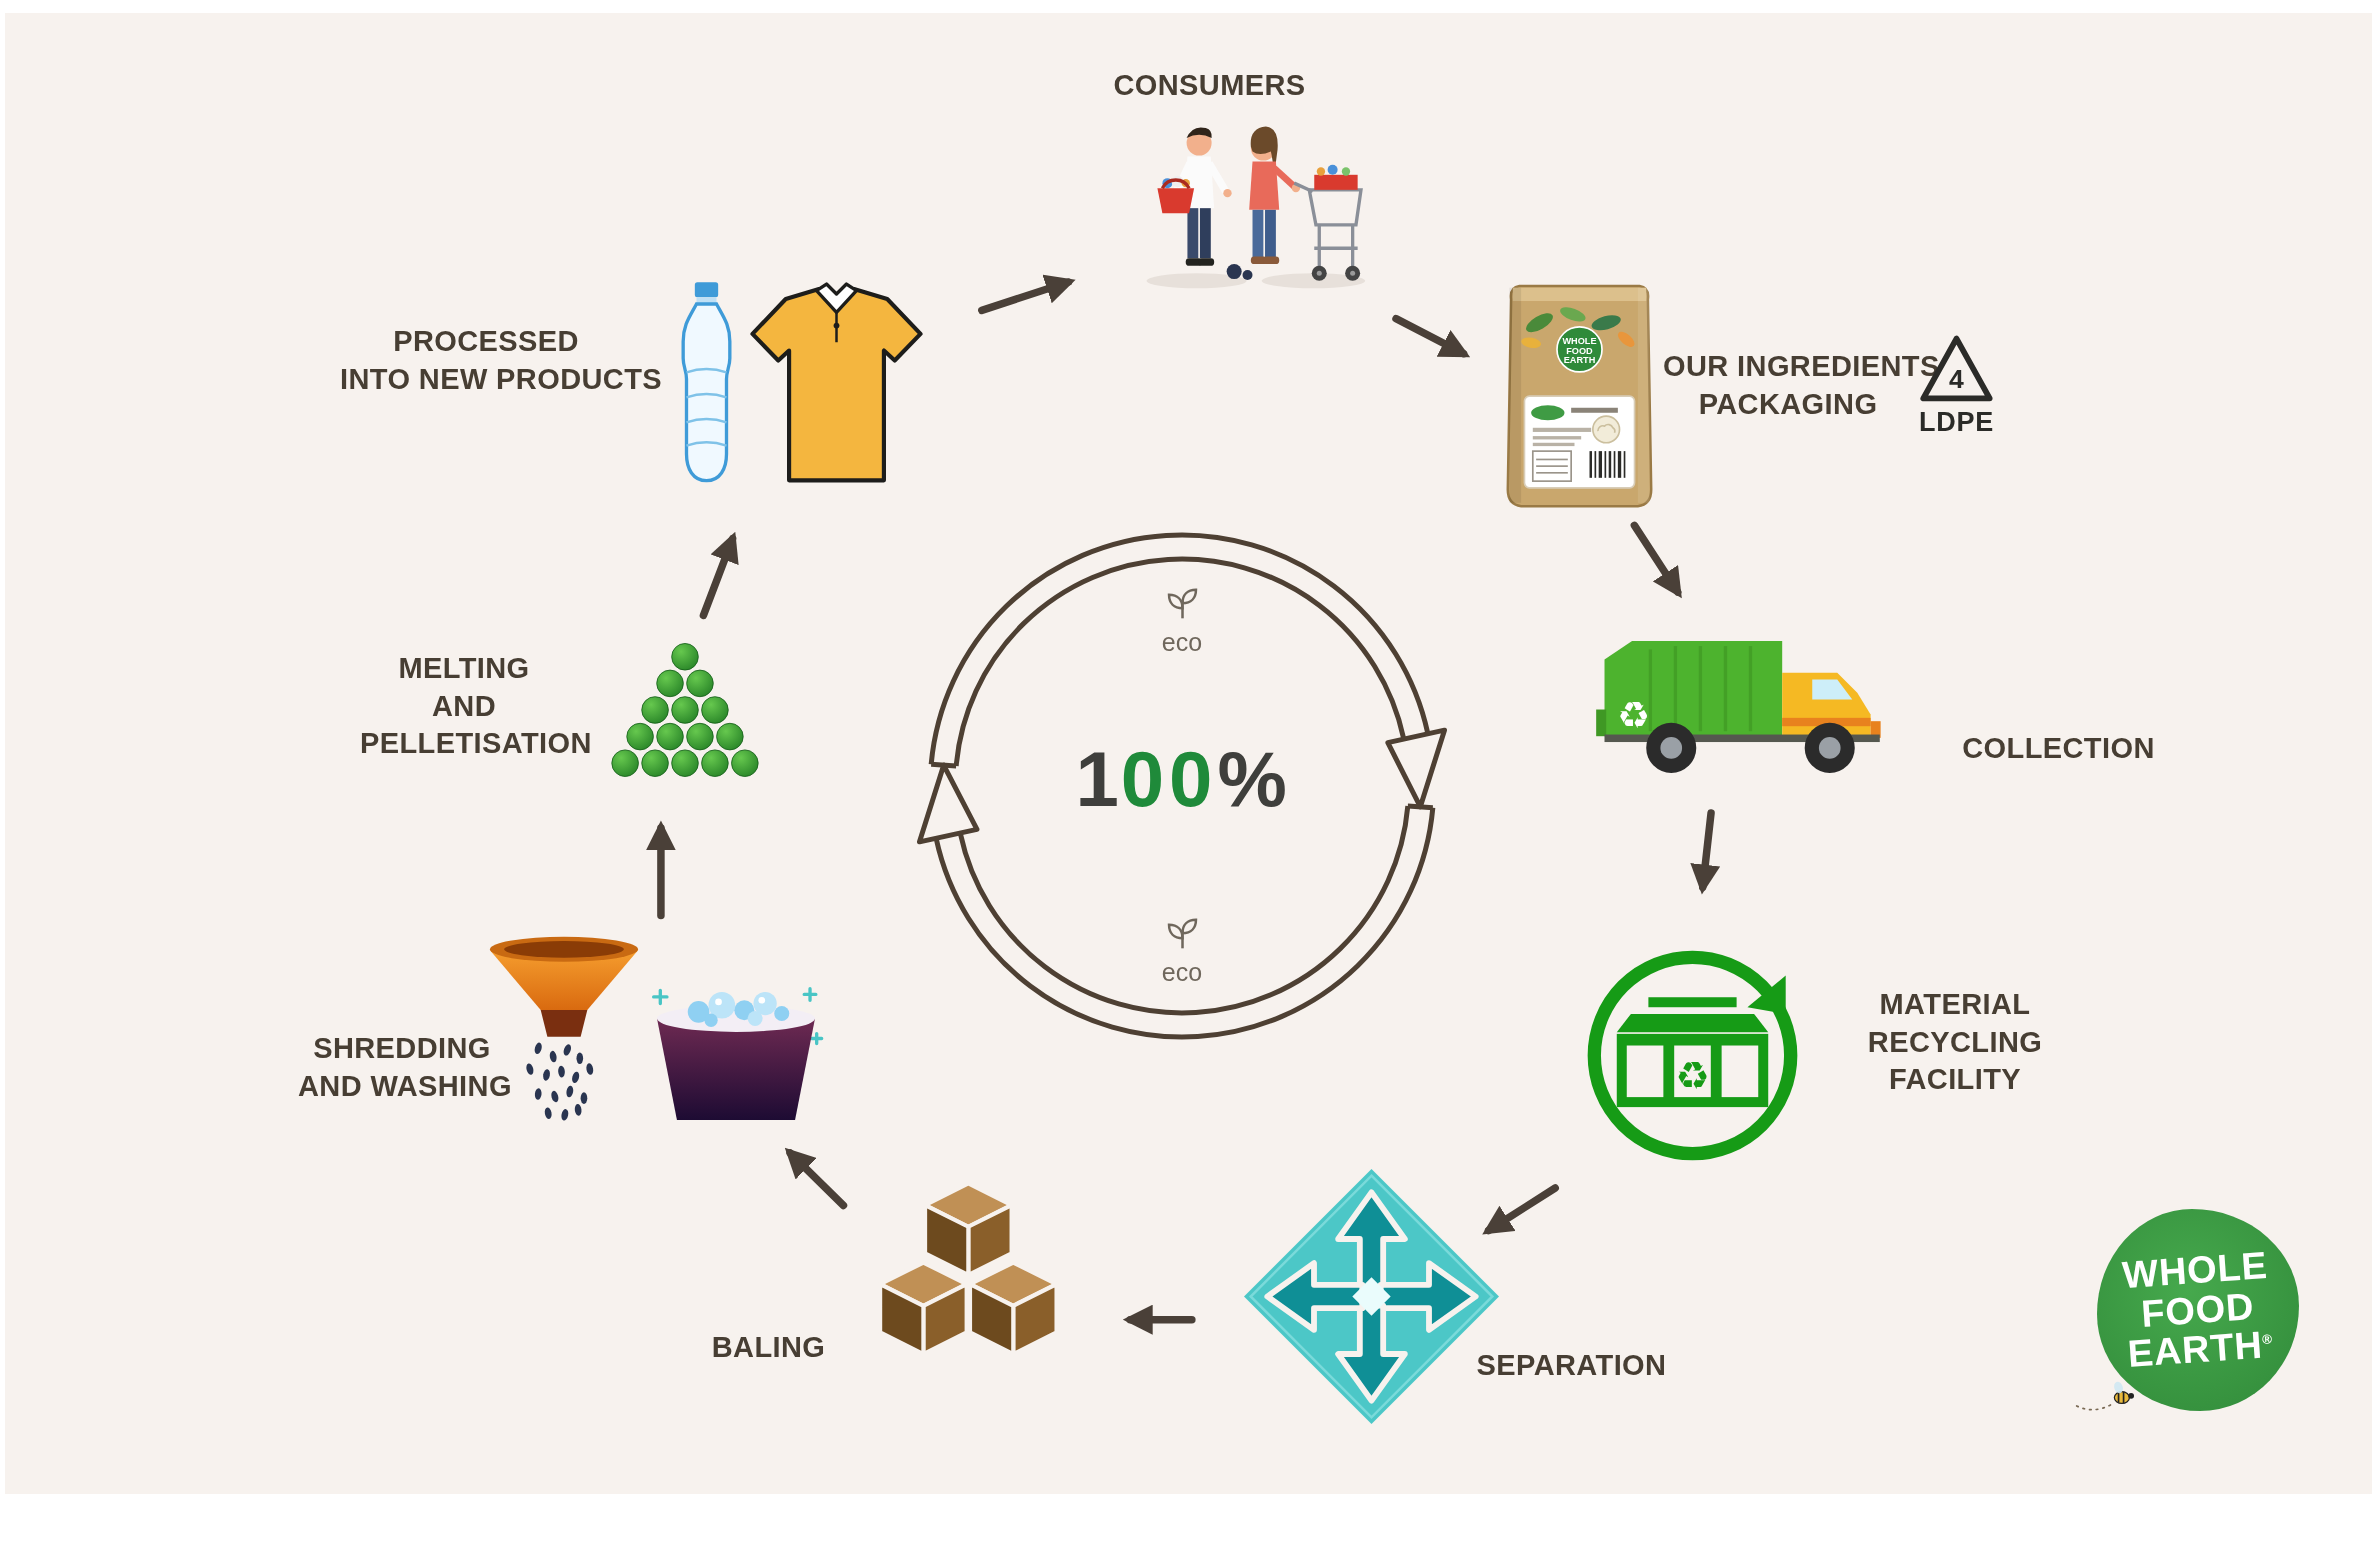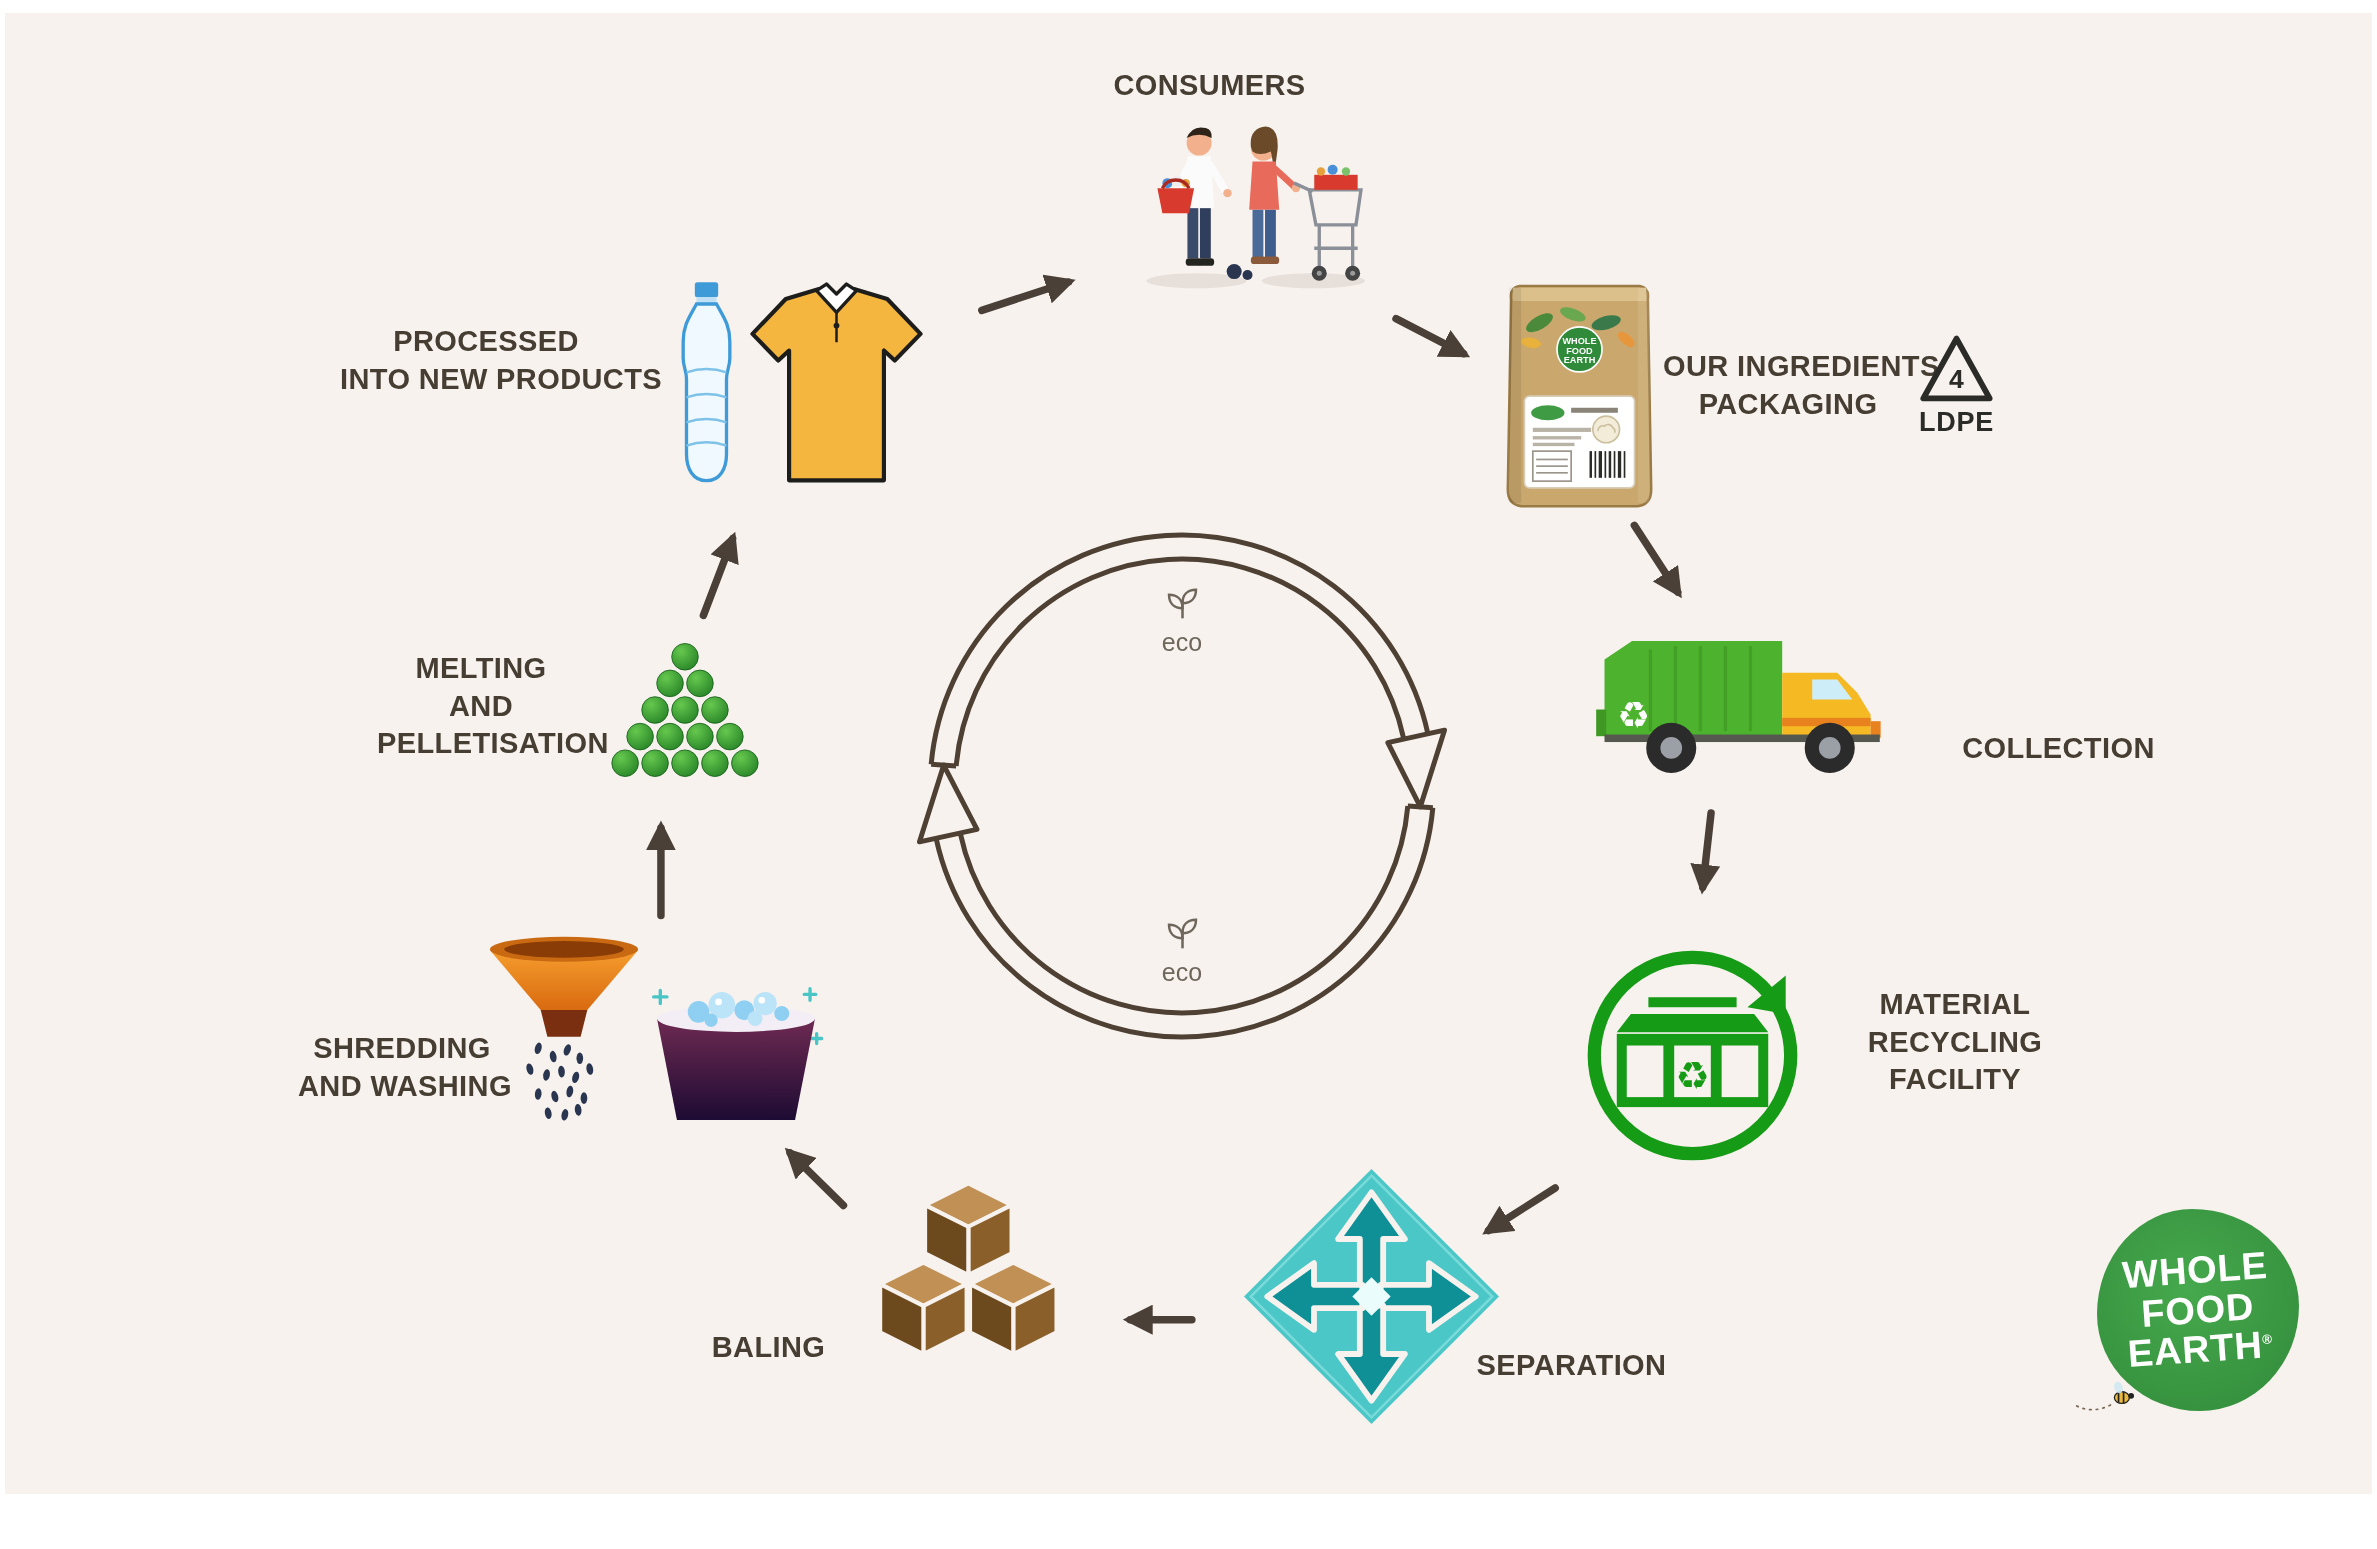--- a/index.html
+++ b/index.html
@@ -84,20 +84,23 @@
   <div class="eco eco-top">
     <svg width="37" height="37" viewBox="0 0 44 44">
       <g stroke="#6f675c" stroke-width="3" fill="none">
         <path d="M22,42 V22"></path>
         <path d="M22,30 C12,30 6,24 6,14 C16,14 22,20 22,30 Z"></path>
         <path d="M22,24 C32,24 38,18 38,8 C28,8 22,14 22,24 Z"></path>
       </g>
     </svg>
     <span class="eco-text">eco</span>
   </div>
+  <div class="center-line center-big">
+    <span class="big-dark">1</span><span class="big-green">00</span><span class="big-dark">%</span>
+  </div>
   <div class="eco eco-bottom">
     <svg width="37" height="37" viewBox="0 0 44 44">
       <g stroke="#6f675c" stroke-width="3" fill="none">
         <path d="M22,42 V22"></path>
         <path d="M22,30 C12,30 6,24 6,14 C16,14 22,20 22,30 Z"></path>
         <path d="M22,24 C32,24 38,18 38,8 C28,8 22,14 22,24 Z"></path>
       </g>
     </svg>
     <span class="eco-text">eco</span>
   </div>
@@ -357,21 +360,21 @@
       <circle cx="71" cy="116" r="16"></circle>
       <circle cx="107" cy="116" r="16"></circle>
       <circle cx="143" cy="116" r="16"></circle>
     <circle cx="17" cy="148" r="16"></circle>
       <circle cx="53" cy="148" r="16"></circle>
       <circle cx="89" cy="148" r="16"></circle>
       <circle cx="125" cy="148" r="16"></circle>
       <circle cx="161" cy="148" r="16"></circle>
   </g>
 </svg>
-<div class="stage-label" style="left:377px;top:650px;width:208px;text-align:center;">
+<div class="stage-label" style="left:360px;top:650px;width:208px;text-align:center;">
   <div>MELTING</div>
   <div>AND</div>
   <div>PELLETISATION</div>
 </div>
 
 <svg class="abs" style="left:663px;top:279px;" width="87" height="210" viewBox="0 0 104 252">
   <rect x="38" y="4" width="28" height="18" rx="3" fill="#3f9bd8"></rect>
   <rect x="40" y="22" width="24" height="8" fill="#bfe0f5"></rect>
   <path d="M40,30 C32,45 24,55 24,75 L24,95 C24,105 28,110 28,120 L28,210 C28,228 36,242 52,242 C68,242 76,228 76,210 L76,120 C76,110 80,105 80,95 L80,75 C80,55 72,45 64,30 Z" fill="#f0f9ff" stroke="#3f9bd8" stroke-width="4"></path>
   <g stroke="#7fc2e8" stroke-width="3" fill="none">

